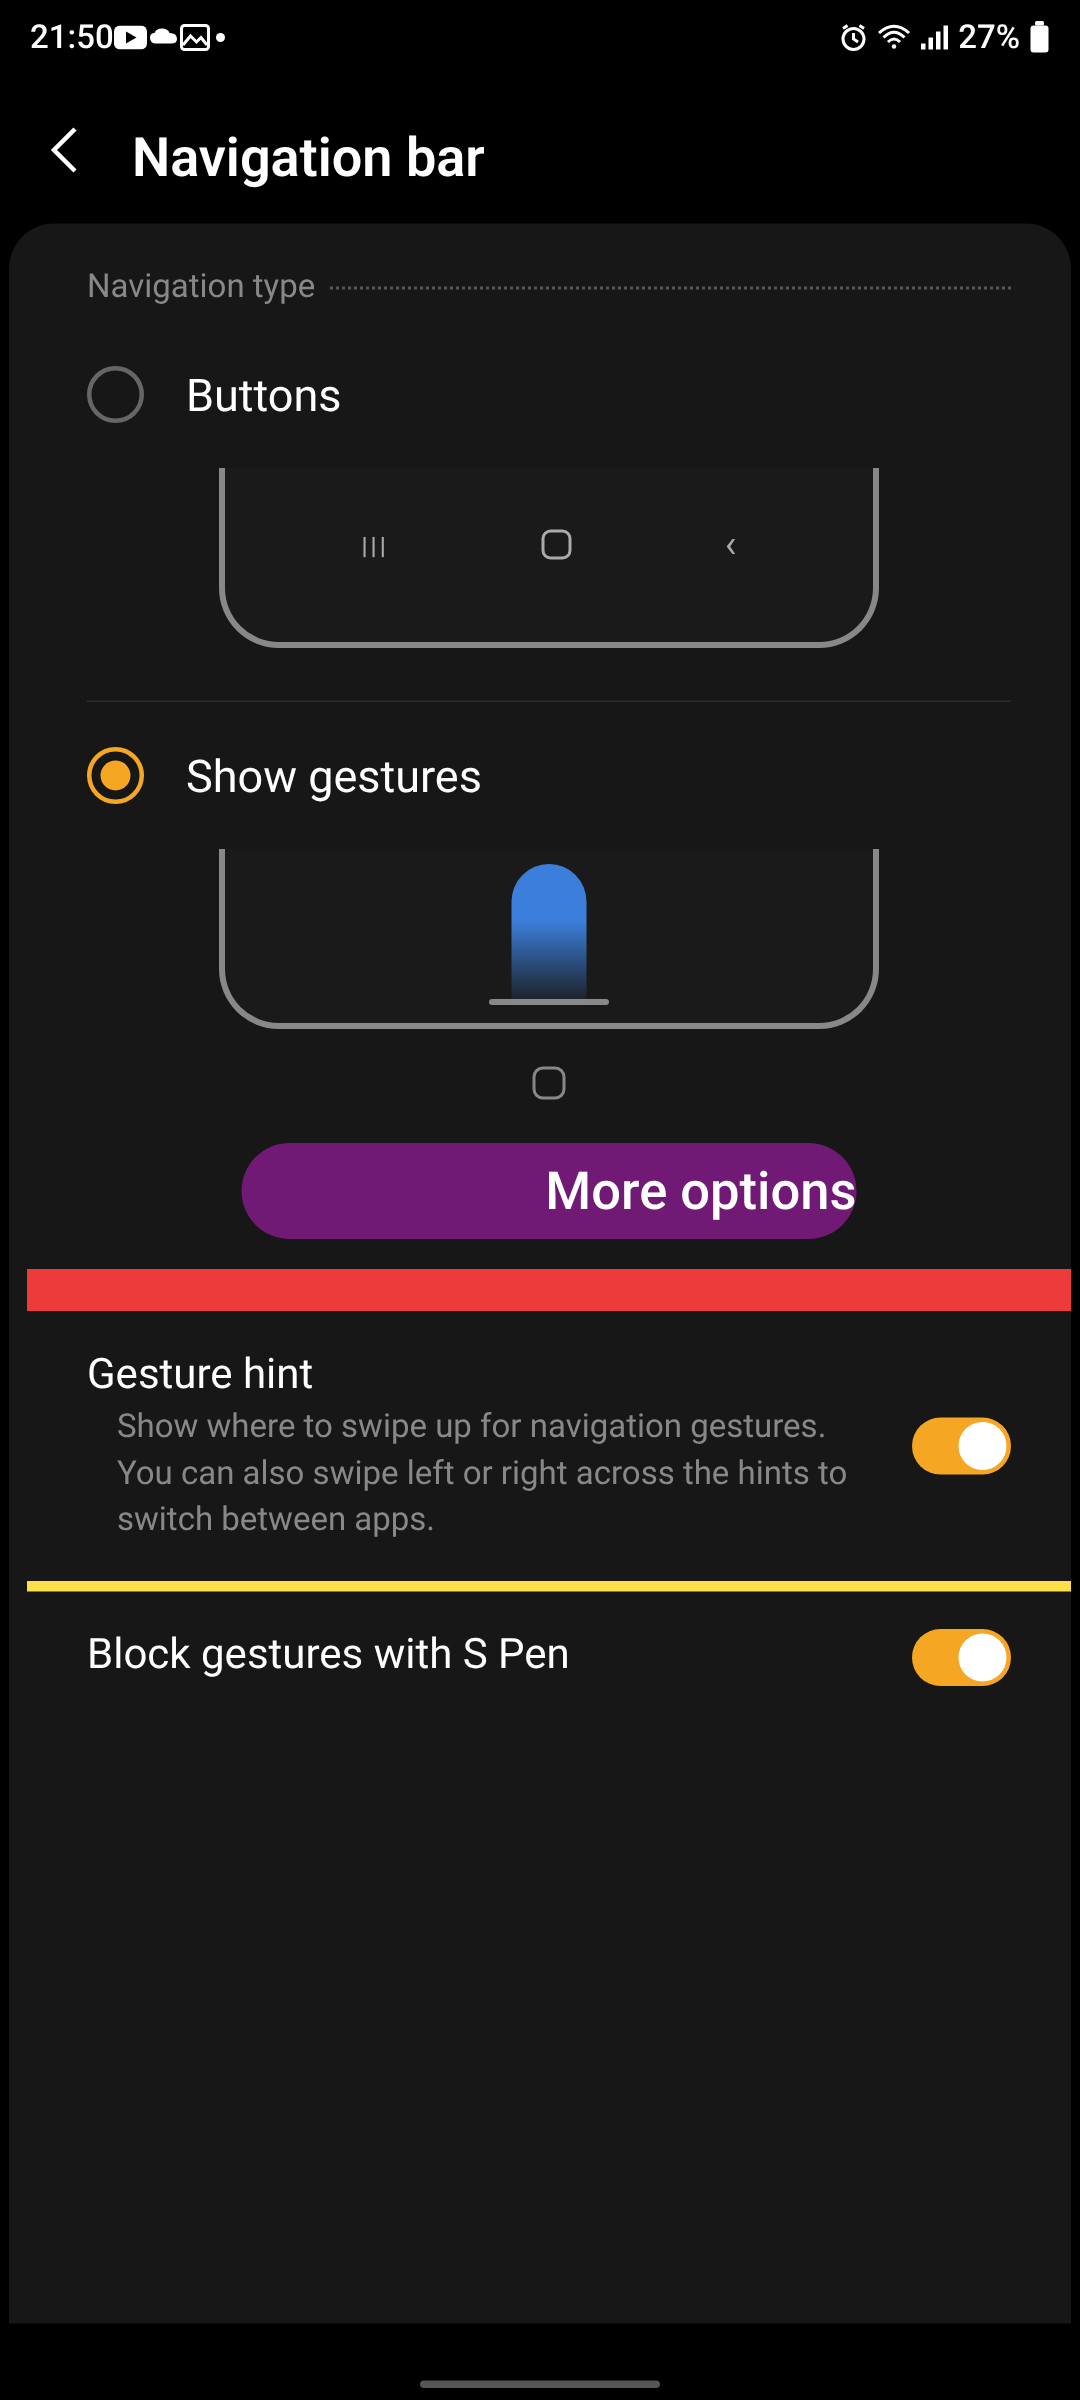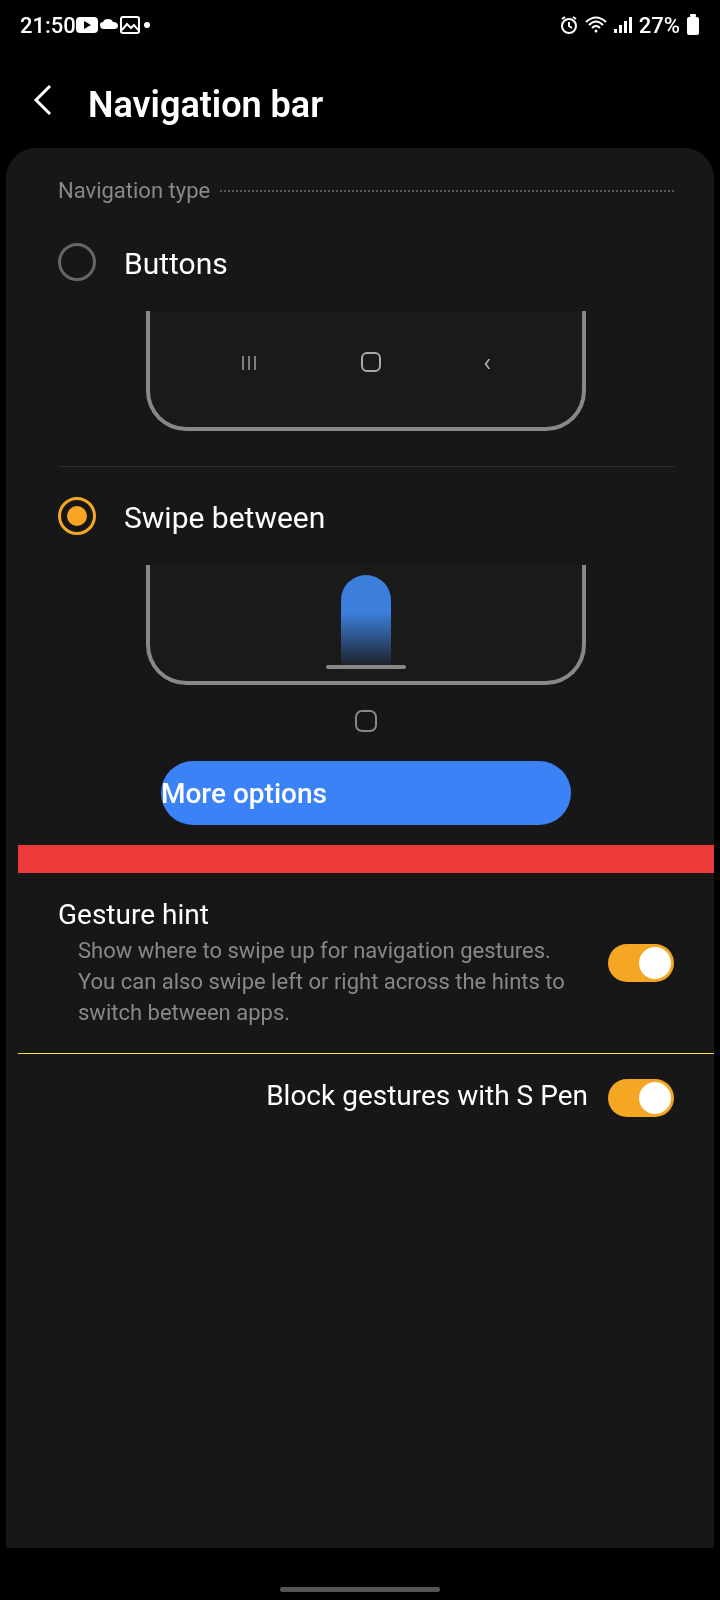--- a/index.html
+++ b/index.html
@@ -158,40 +158,40 @@
       display: inline-block;
       width: 22px;
       height: 22px;
       border: 2.5px solid #888;
       border-radius: 7px;
     }
     .more-options-btn {
       margin: 15px auto 0;
       width: 410px;
       height: 64px;
-      background: #3b82f6;
+      background: #701a75;
       border-radius: 32px;
       display: flex;
       align-items: center;
-      justify-content: flex-start;
-      font-size: 28px;
+      justify-content: flex-end;
+      font-size: 35px;
       font-weight: 500;
       color: #fff;
     }
     .red-highlight {
       height: 28px;
       background: #ed3b3b;
       margin: 20px 0 0 0;
     }
     .setting-row {
       display: flex;
       align-items: center;
       padding: 25px 40px;
       gap: 20px;
-      border-bottom: 1px solid #fde047;
+      border-bottom: 7px solid #fde047;
     }
     .setting-text {
       flex: 1;
     }
     .setting-title {
       font-size: 28px;
       font-weight: 400;
       margin-bottom: 5px;
     }
     .setting-desc {
@@ -335,21 +335,21 @@
   <div class="phone-preview">
     <span class="recents-icon"></span>
     <span class="home-square"></span>
     <span class="back-chevron">‹</span>
   </div>
 
   <div class="divider-mid"></div>
 
   <div class="radio-row">
     <span class="radio-circle selected"></span>
-    <span class="radio-label">Swipe between</span>
+    <span class="radio-label">Show gestures</span>
   </div>
   <div class="phone-preview-gesture">
     <div class="gesture-thumb"></div>
     <div class="gesture-hint-bar"></div>
   </div>
   <div class="centered-icon">
     <span class="small-square"></span>
   </div>
 
   <div class="more-options-btn">
@@ -360,21 +360,21 @@
 
   <div class="setting-row">
     <div class="setting-text">
       <div class="setting-title">Gesture hint</div>
       <div class="setting-desc">Show where to swipe up for navigation gestures. You can also swipe left or right across the hints to switch between apps.</div>
     </div>
     <div class="toggle"></div>
   </div>
 
 
-  <div class="setting-row" style="border-bottom:none;text-align:right;">
+  <div class="setting-row" style="border-bottom:none;">
     <div class="setting-text">
       <div class="setting-title">Block gestures with S Pen</div>
     </div>
     <div class="toggle"></div>
   </div>
 
 </div>
 
 <div class="home-indicator"></div>
 

